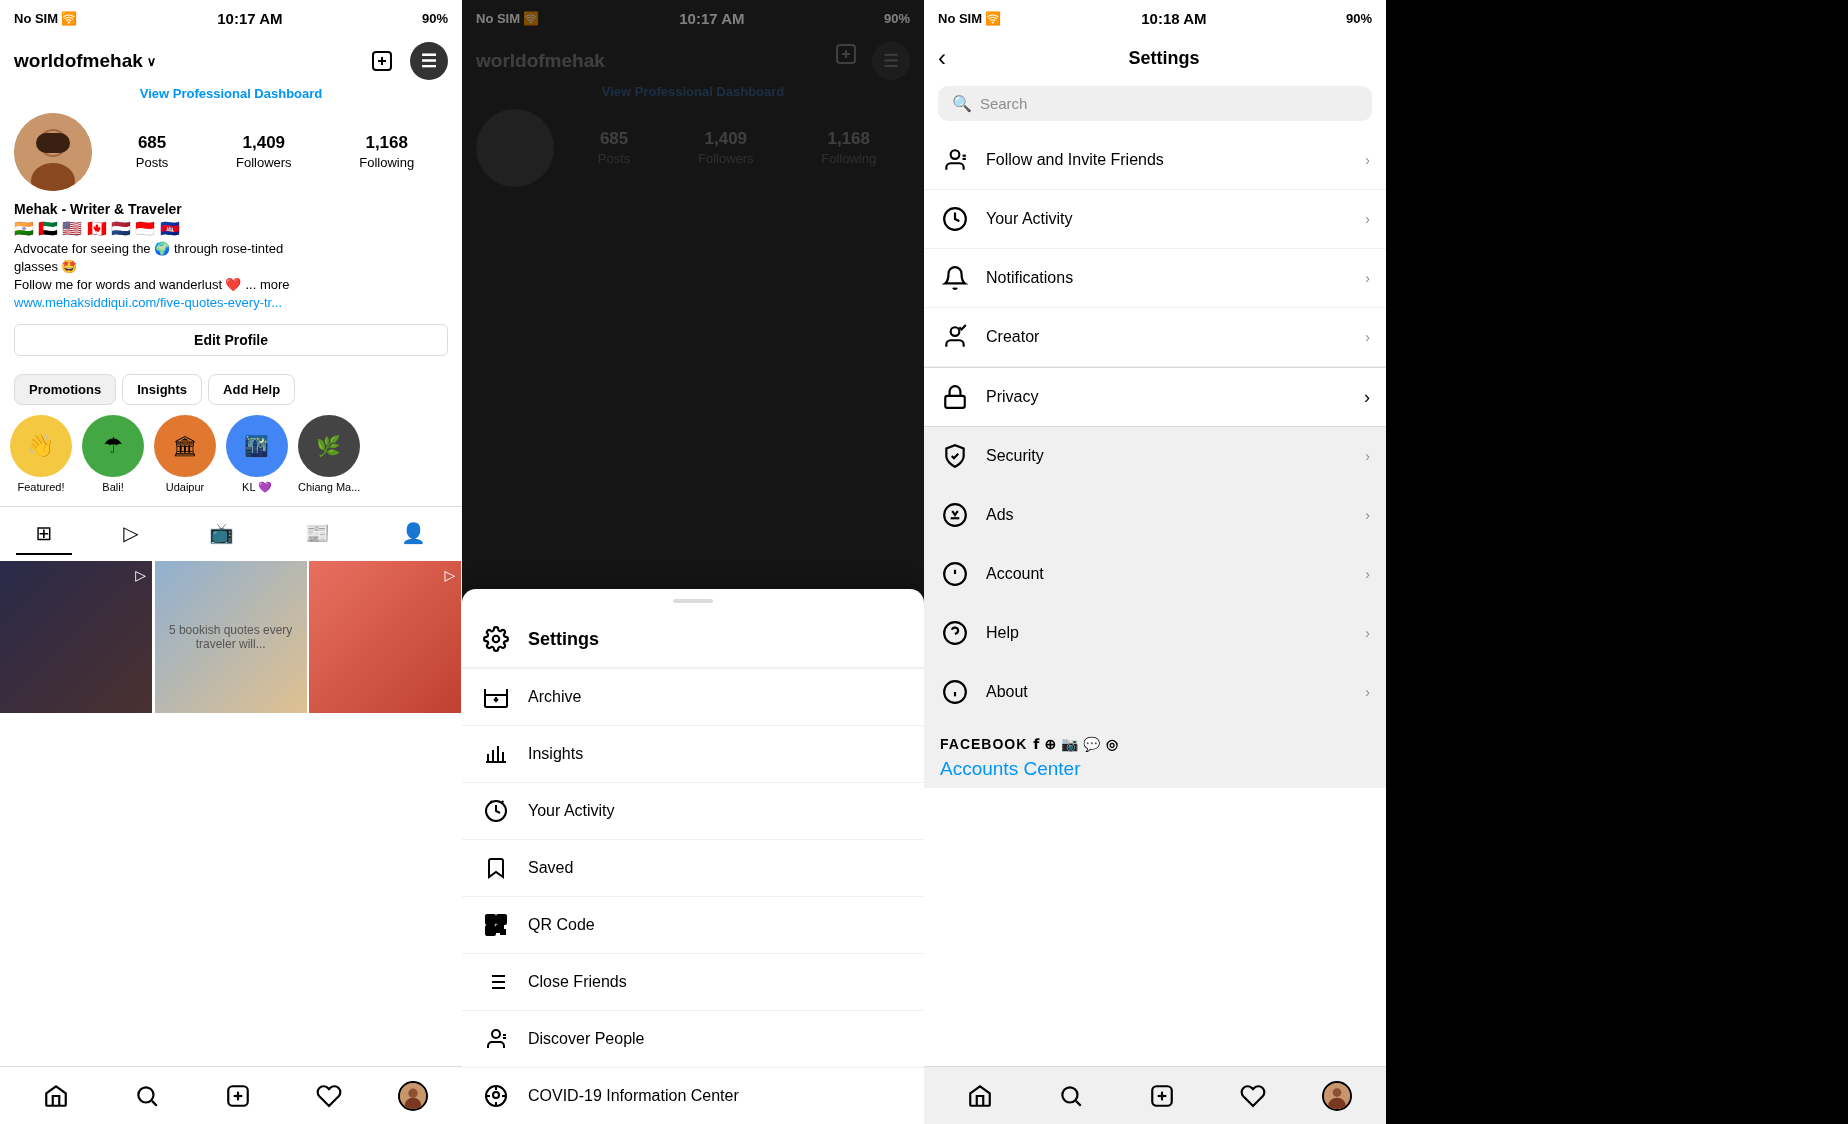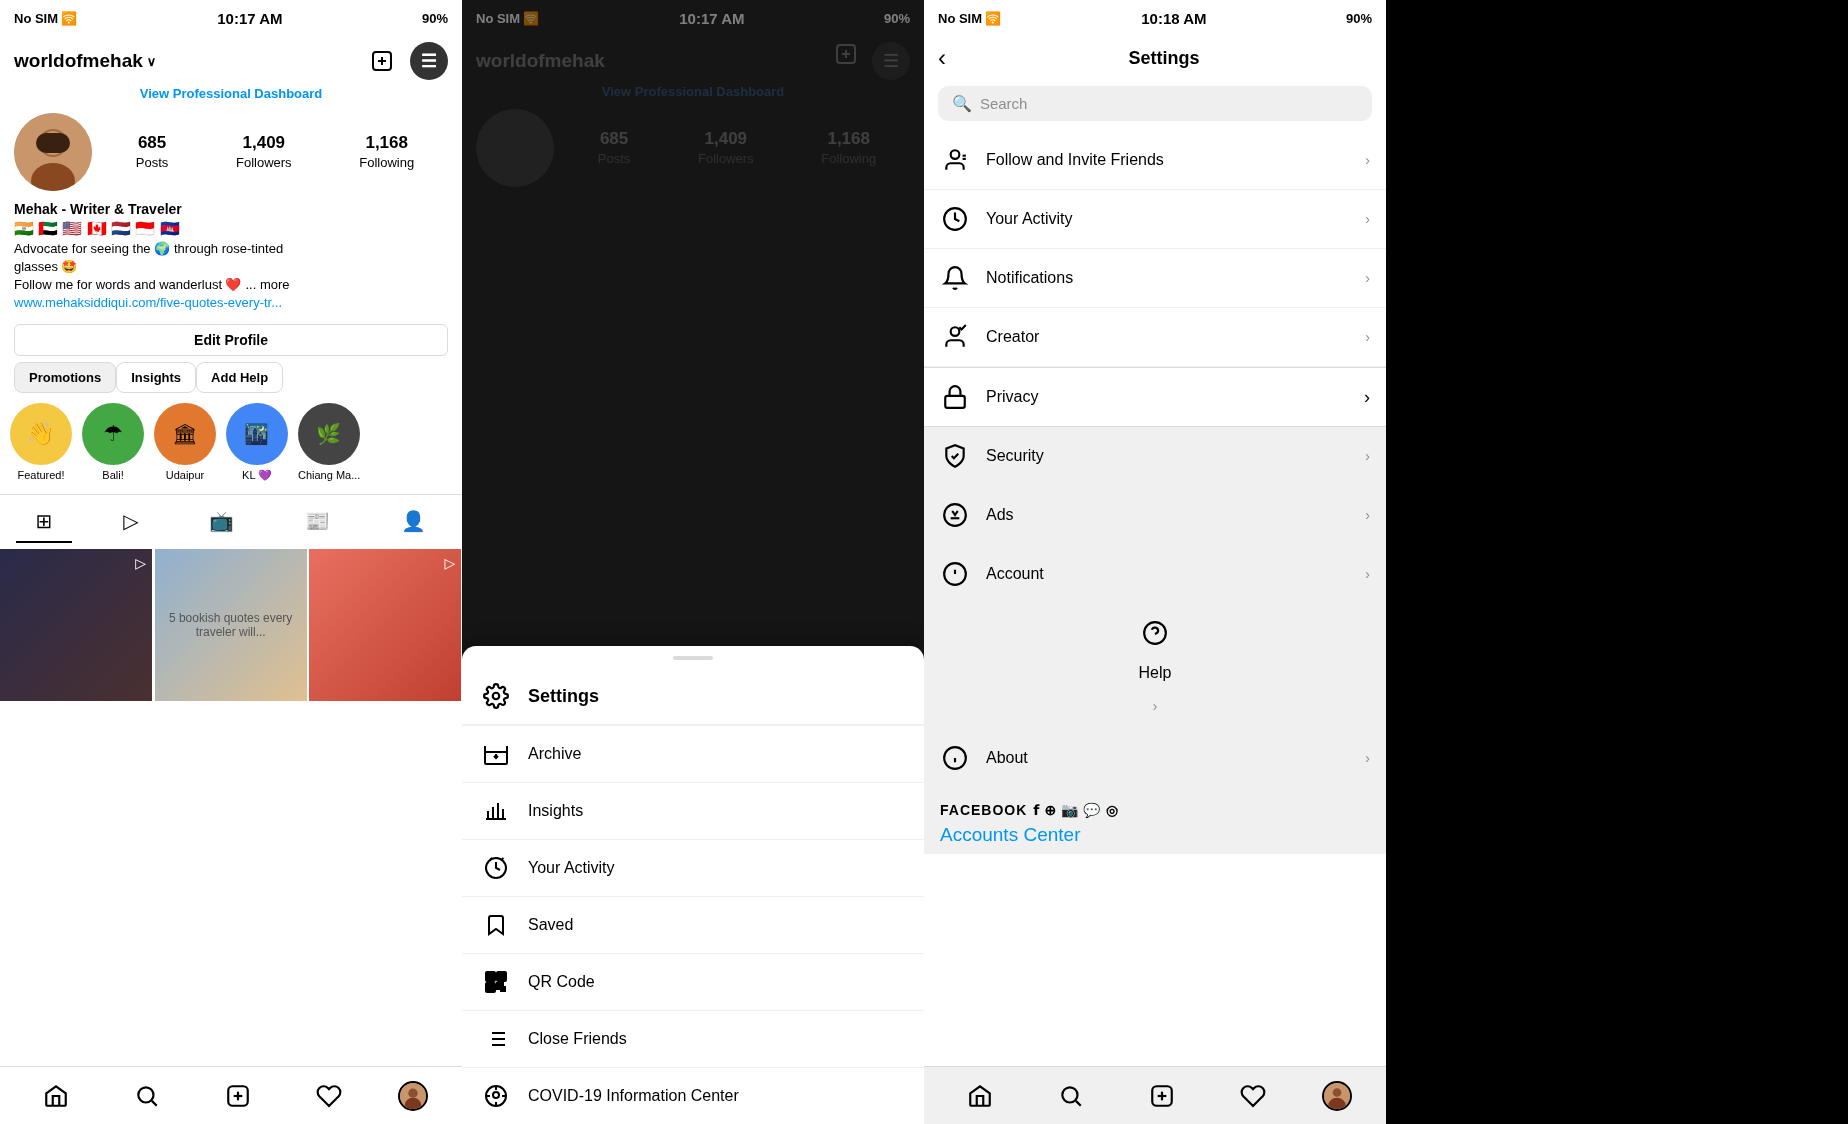--- a/index.html
+++ b/index.html
@@ -127,22 +127,22 @@
       border: 1.5px solid #dbdbdb;
       border-radius: 6px;
       padding: 7px 18px;
       font-size: 14px;
       font-weight: 600;
       cursor: pointer;
     }
 
     .tabs-row {
       display: flex;
-      margin: 6px 14px 10px;
-      gap: 0;
+      margin: 18px 14px 10px;
+      gap: 6px;
     }
     .tab-pill {
       border: 1.5px solid #dbdbdb;
       border-radius: 8px;
       padding: 7px 14px;
       font-size: 13px;
       font-weight: 600;
       cursor: pointer;
       white-space: nowrap;
     }
@@ -605,20 +605,31 @@
             <line x1="8" y1="12" x2="21" y2="12"></line>
             <line x1="8" y1="18" x2="21" y2="18"></line>
           <line x1="3" y1="6" x2="3.01" y2="6"></line>
             <line x1="3" y1="12" x2="3.01" y2="12"></line>
             <line x1="3" y1="18" x2="3.01" y2="18"></line>
         </svg>
       </div>
       <span>Close Friends</span>
     </div>
 
+    <div class="menu-item">
+      <div class="menu-icon">
+        <svg width="24" height="24" viewBox="0 0 24 24" fill="none" stroke="#000" stroke-width="2">
+          <path d="M20 21v-2a4 4 0 00-4-4H8a4 4 0 00-4 4v2"></path>
+          <circle cx="12" cy="7" r="4"></circle>
+          <line x1="19" y1="8" x2="22" y2="8"></line>
+            <line x1="19" y1="11" x2="22" y2="11"></line>
+        </svg>
+      </div>
+      <span>Discover People</span>
+    </div>
 
     <div class="menu-item">
       <div class="menu-icon">
         <svg width="24" height="24" viewBox="0 0 24 24" fill="none" stroke="#000" stroke-width="2">
           <circle cx="12" cy="12" r="10"></circle>
           <path d="M12 8a3 3 0 100 6 3 3 0 000-6z"></path>
           <line x1="12" y1="3" x2="12" y2="6"></line>
           <line x1="12" y1="18" x2="12" y2="21"></line>
           <line x1="3" y1="12" x2="6" y2="12"></line>
           <line x1="18" y1="12" x2="21" y2="12"></line>
@@ -754,21 +765,21 @@
       <div class="settings-item-icon">
         <svg width="26" height="26" viewBox="0 0 24 24" fill="none" stroke="#000" stroke-width="2">
           <circle cx="12" cy="12" r="10"></circle>
           <path d="M12 8v4m0 4h.01"></path>
         </svg>
       </div>
       <span class="settings-item-label">Account</span>
       <span class="settings-item-chevron">›</span>
     </div>
 
-    <div class="settings-item" style="background:#f0f0f0;flex-direction:column;">
+    <div class="settings-item" style="background:#f0f0f0;">
       <div class="settings-item-icon">
         <svg width="26" height="26" viewBox="0 0 24 24" fill="none" stroke="#000" stroke-width="2">
           <circle cx="12" cy="12" r="10"></circle>
           <path d="M9.09 9a3 3 0 015.83 1c0 2-3 3-3 3"></path>
           <line x1="12" y1="17" x2="12.01" y2="17"></line>
         </svg>
       </div>
       <span class="settings-item-label">Help</span>
       <span class="settings-item-chevron">›</span>
     </div>

